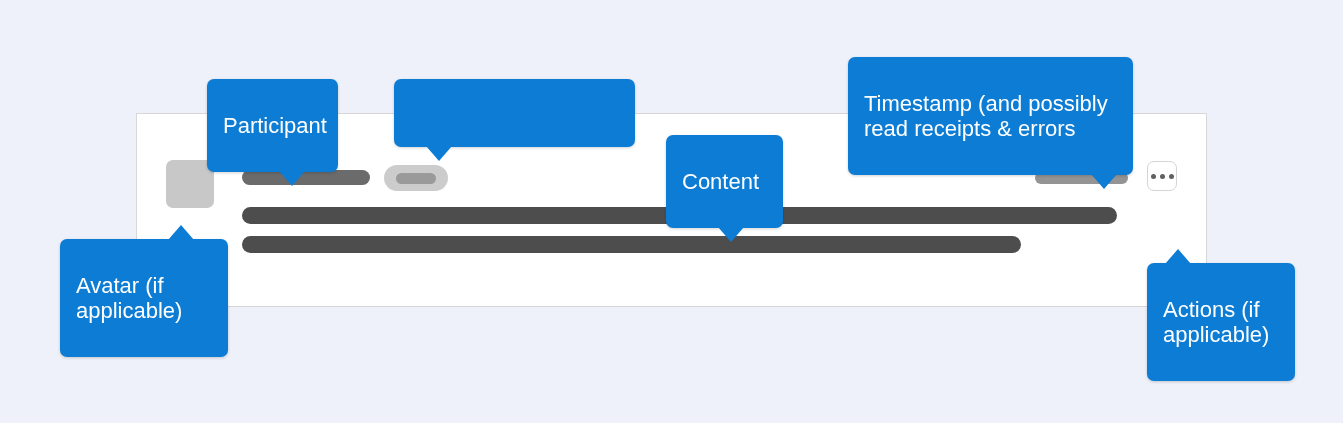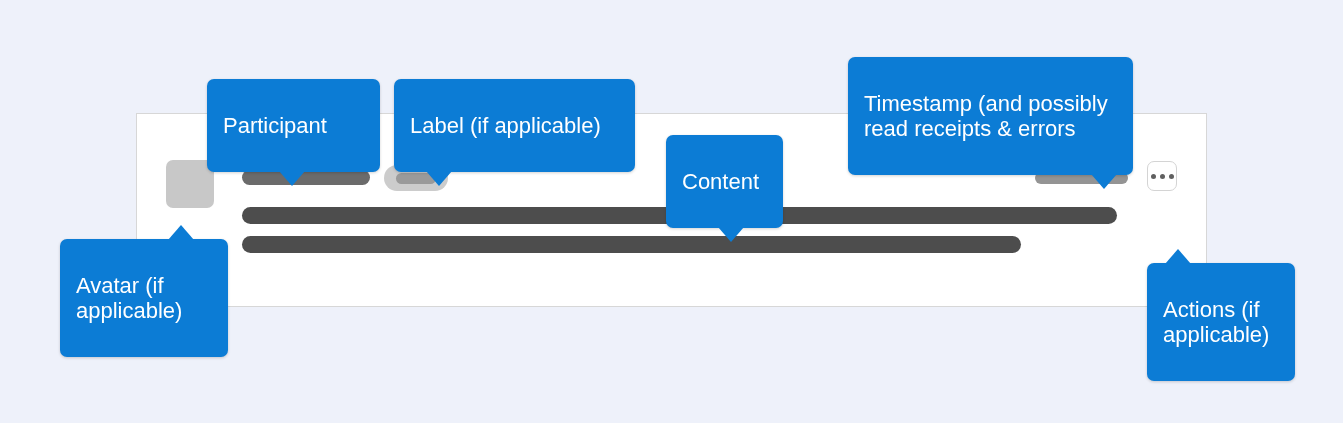--- a/index.html
+++ b/index.html
@@ -141,21 +141,21 @@
     border-top: 15px solid #0c7cd5;
   }
   
   .tail-up {
     top: -14px;
     border-left: 13px solid transparent;
     border-right: 13px solid transparent;
     border-bottom: 15px solid #0c7cd5;
   }
 
-  #callout-participant { left: 207px; top: 79px; width: 173px; }
+  #callout-participant { left: 207px; top: 79px; width: 131px; }
   #callout-participant .tail { left: 72px; }
 
   #callout-label { left: 394px; top: 79px; width: 241px; }
   #callout-label .tail { left: 32px; }
 
   #callout-content { left: 666px; top: 135px; width: 117px; }
   #callout-content .tail { left: 52px; }
 
   #callout-timestamp { left: 848px; top: 57px; width: 285px; }
   #callout-timestamp .tail { left: 243px; }
@@ -191,21 +191,20 @@
   <div class="bar" id="content-bar-2"></div>
 
 </div>
 
 <div class="callout" id="callout-participant">
   <span>Participant</span>
   <span class="tail tail-down"></span>
 </div>
 
 <div class="callout" id="callout-label">
-  <span>Label (if applicable)</span>
   <span class="tail tail-down"></span>
 </div>
 
 <div class="callout" id="callout-content">
   <span>Content</span>
   <span class="tail tail-down"></span>
 </div>
 
 <div class="callout" id="callout-timestamp">
   <span>Timestamp (and possibly

